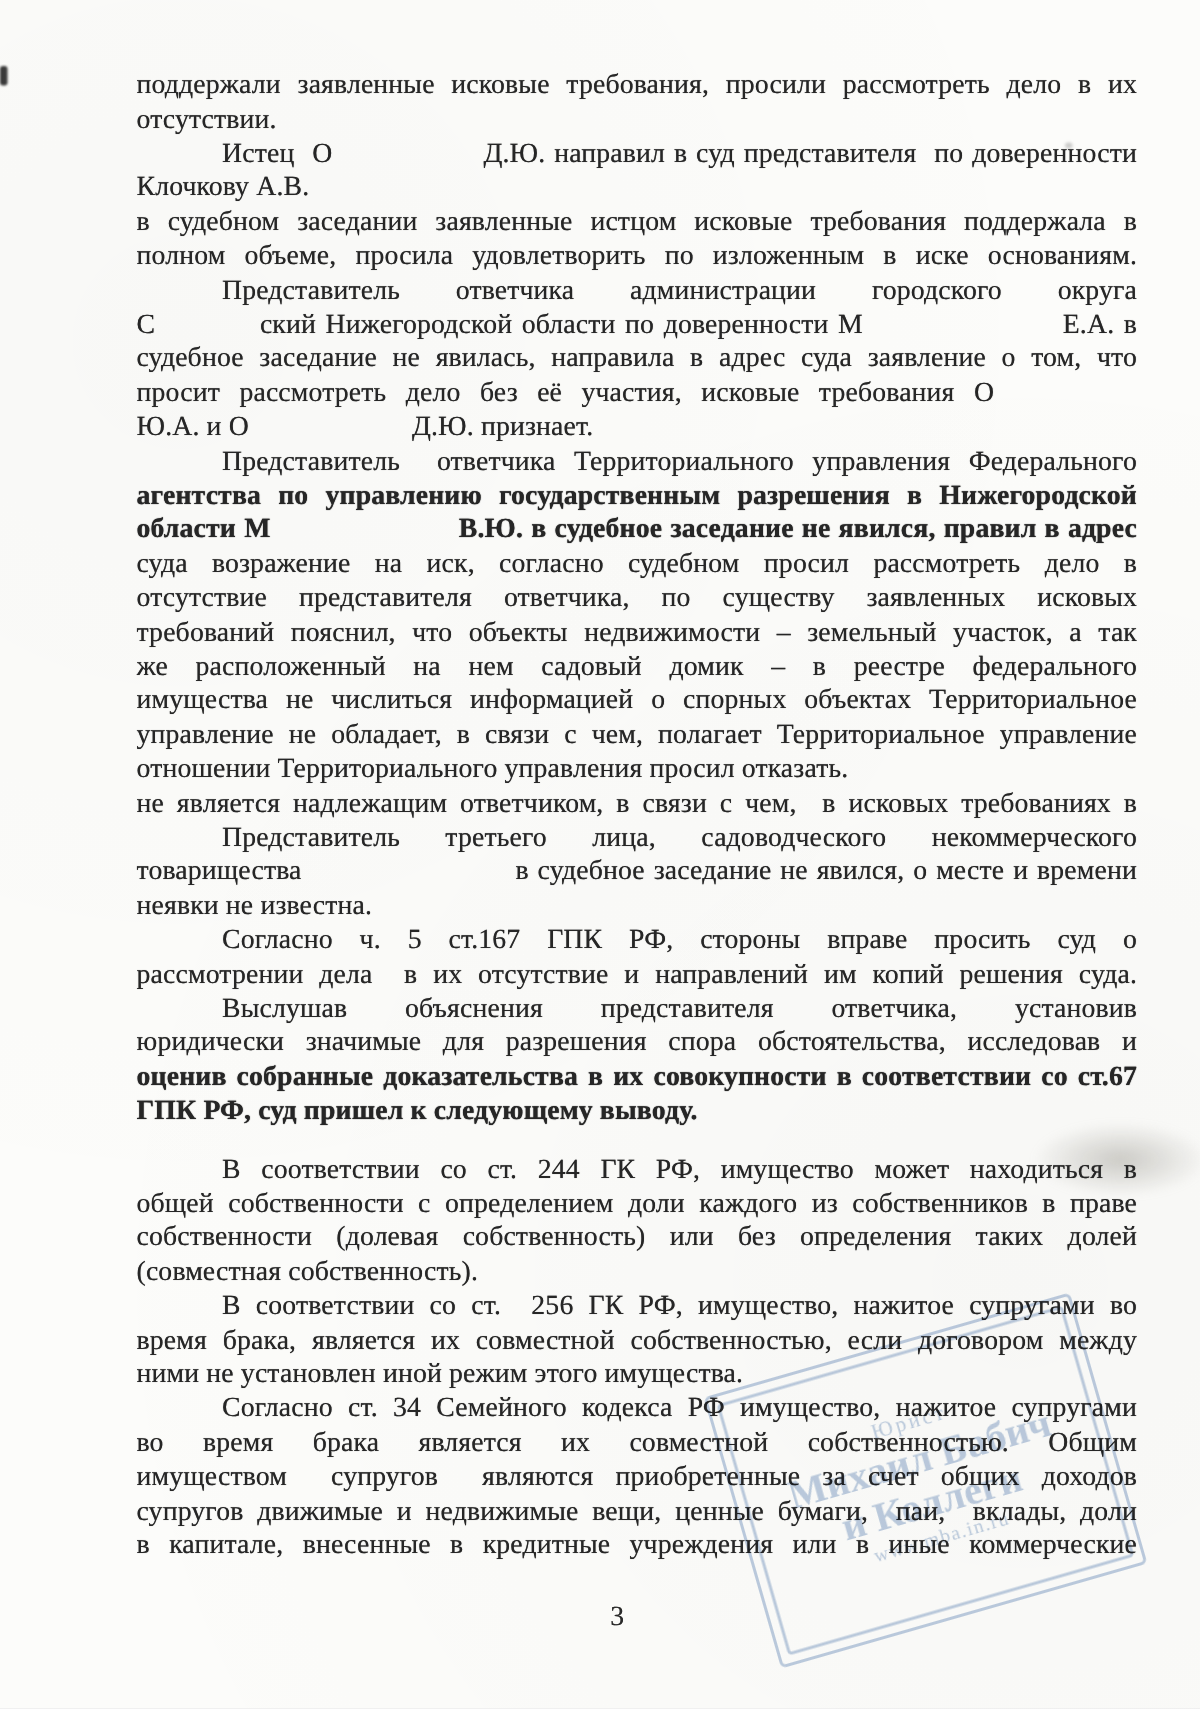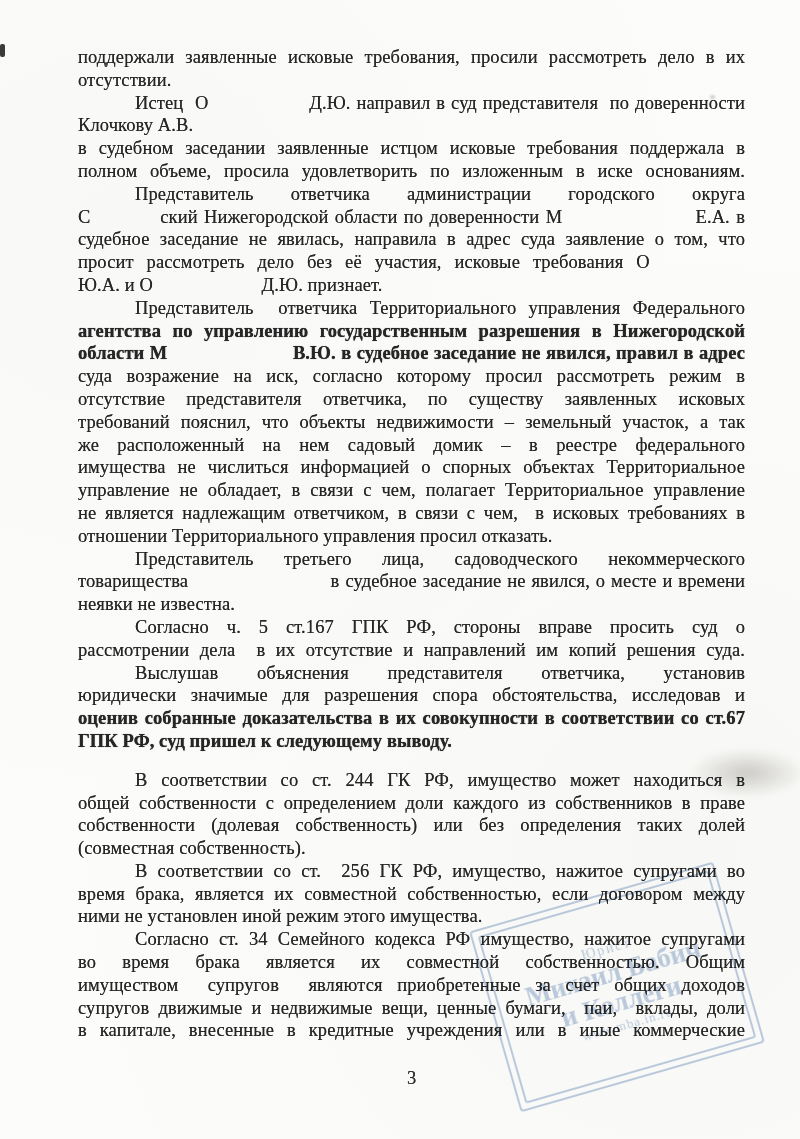--- a/index.html
+++ b/index.html
@@ -5,21 +5,21 @@
   html,body{margin:0;padding:0;background:#e8e8e8;}
   .page{
     position:relative;width:800px;height:1139px;overflow:hidden;
     background:
       radial-gradient(circle at 15% 20%, rgba(0,0,0,0.015), transparent 55%),
       radial-gradient(circle at 85% 75%, rgba(0,0,0,0.02), transparent 60%),
       #fcfcfa;
     font-family:"Liberation Serif","DejaVu Serif",serif;
   }
   .text-block{
-    position:absolute;left:78px;top:46px;width:667px;
+    position:absolute;left:91px;top:46px;width:667px;
     font-size:18.5px;color:#262626;letter-spacing:.1px;
   }
   .ln{
     height:22.8px;line-height:22.8px;overflow:hidden;white-space:normal;
     text-shadow:0 0 .45px rgba(35,35,35,.75);
   }
   .jf{text-align:justify;}
   .jf::after{content:"";display:inline-block;width:100%;height:0;}
   .bd{font-weight:bold;text-shadow:0 0 .7px rgba(15,15,15,.9);}
   .page-number{
@@ -75,28 +75,28 @@
       <div class="ln jf">в судебном заседании заявленные истцом исковые требования поддержала в</div>
       <div class="ln jf">полном объеме, просила удовлетворить по изложенным в иске основаниям.</div>
       <div class="ln jf" style="text-indent: 57px;">Представитель ответчика администрации городского округа</div>
       <div class="ln jf">С&nbsp;&nbsp;&nbsp;&nbsp;&nbsp;&nbsp;&nbsp;&nbsp;&nbsp;&nbsp;&nbsp;ский Нижегородской области по доверенности М&nbsp;&nbsp;&nbsp;&nbsp;&nbsp;&nbsp;&nbsp;&nbsp;&nbsp;&nbsp;&nbsp;&nbsp;&nbsp;&nbsp;&nbsp;&nbsp;&nbsp;&nbsp;&nbsp;&nbsp; Е.А. в</div>
       <div class="ln jf">судебное заседание не явилась, направила в адрес суда заявление о том, что</div>
       <div class="ln jf">просит рассмотреть дело без её участия, исковые требования О&nbsp;&nbsp;&nbsp;&nbsp;&nbsp;&nbsp;&nbsp;&nbsp;</div>
       <div class="ln">Ю.А. и О&nbsp;&nbsp;&nbsp;&nbsp;&nbsp;&nbsp;&nbsp;&nbsp;&nbsp;&nbsp;&nbsp;&nbsp;&nbsp;&nbsp;&nbsp;&nbsp;&nbsp;&nbsp;&nbsp;&nbsp;&nbsp;&nbsp; Д.Ю. признает.</div>
       <div class="ln jf" style="text-indent: 57px;">Представитель&nbsp; ответчика Территориального управления Федерального</div>
       <div class="ln jf bd">агентства по управлению государственным разрешения в Нижегородской</div>
       <div class="ln jf bd">области М&nbsp;&nbsp;&nbsp;&nbsp;&nbsp;&nbsp;&nbsp;&nbsp;&nbsp;&nbsp;&nbsp;&nbsp;&nbsp;&nbsp;&nbsp;&nbsp;&nbsp;&nbsp;&nbsp;&nbsp;&nbsp;&nbsp; В.Ю. в судебное заседание не явился, правил в адрес</div>
-      <div class="ln jf">суда возражение на иск, согласно которому просил рассмотреть режим в</div>
+      <div class="ln jf">суда возражение на иск, согласно судебном просил рассмотреть дело в</div>
       <div class="ln jf">отсутствие представителя ответчика, по существу заявленных исковых</div>
       <div class="ln jf">требований пояснил, что объекты недвижимости – земельный участок, а так</div>
       <div class="ln jf">же расположенный на нем садовый домик – в реестре федерального</div>
       <div class="ln jf">имущества не числиться информацией о спорных объектах Территориальное</div>
       <div class="ln jf">управление не обладает, в связи с чем, полагает Территориальное управление</div>
+      <div class="ln">отношении Территориального управления просил отказать.</div>
       <div class="ln jf">не является надлежащим ответчиком, в связи с чем,&nbsp; в исковых требованиях в</div>
-      <div class="ln">отношении Территориального управления просил отказать.</div>
       <div class="ln jf" style="text-indent: 57px;">Представитель третьего лица, садоводческого некоммерческого</div>
       <div class="ln jf">товарищества&nbsp;&nbsp;&nbsp;&nbsp;&nbsp;&nbsp;&nbsp;&nbsp;&nbsp;&nbsp;&nbsp;&nbsp;&nbsp;&nbsp;&nbsp;&nbsp;&nbsp;&nbsp;&nbsp;&nbsp;&nbsp;&nbsp;&nbsp; в судебное заседание не явился, о месте и времени</div>
       <div class="ln">неявки не известна.</div>
       <div class="ln jf" style="text-indent: 57px;">Согласно ч. 5 ст.167 ГПК РФ, стороны вправе просить суд о</div>
       <div class="ln jf">рассмотрении дела&nbsp; в их отсутствие и направлений им копий решения суда.</div>
       <div class="ln jf" style="text-indent: 57px;">Выслушав объяснения представителя ответчика, установив</div>
       <div class="ln jf">юридически значимые для разрешения спора обстоятельства, исследовав и</div>
       <div class="ln jf bd">оценив собранные доказательства в их совокупности в соответствии со ст.67</div>
       <div class="ln bd">ГПК РФ, суд пришел к следующему выводу.</div>
       <div class="ln jf" style="text-indent: 57px; margin-top: 16px;">В соответствии со ст. 244 ГК РФ, имущество может находиться в</div>

